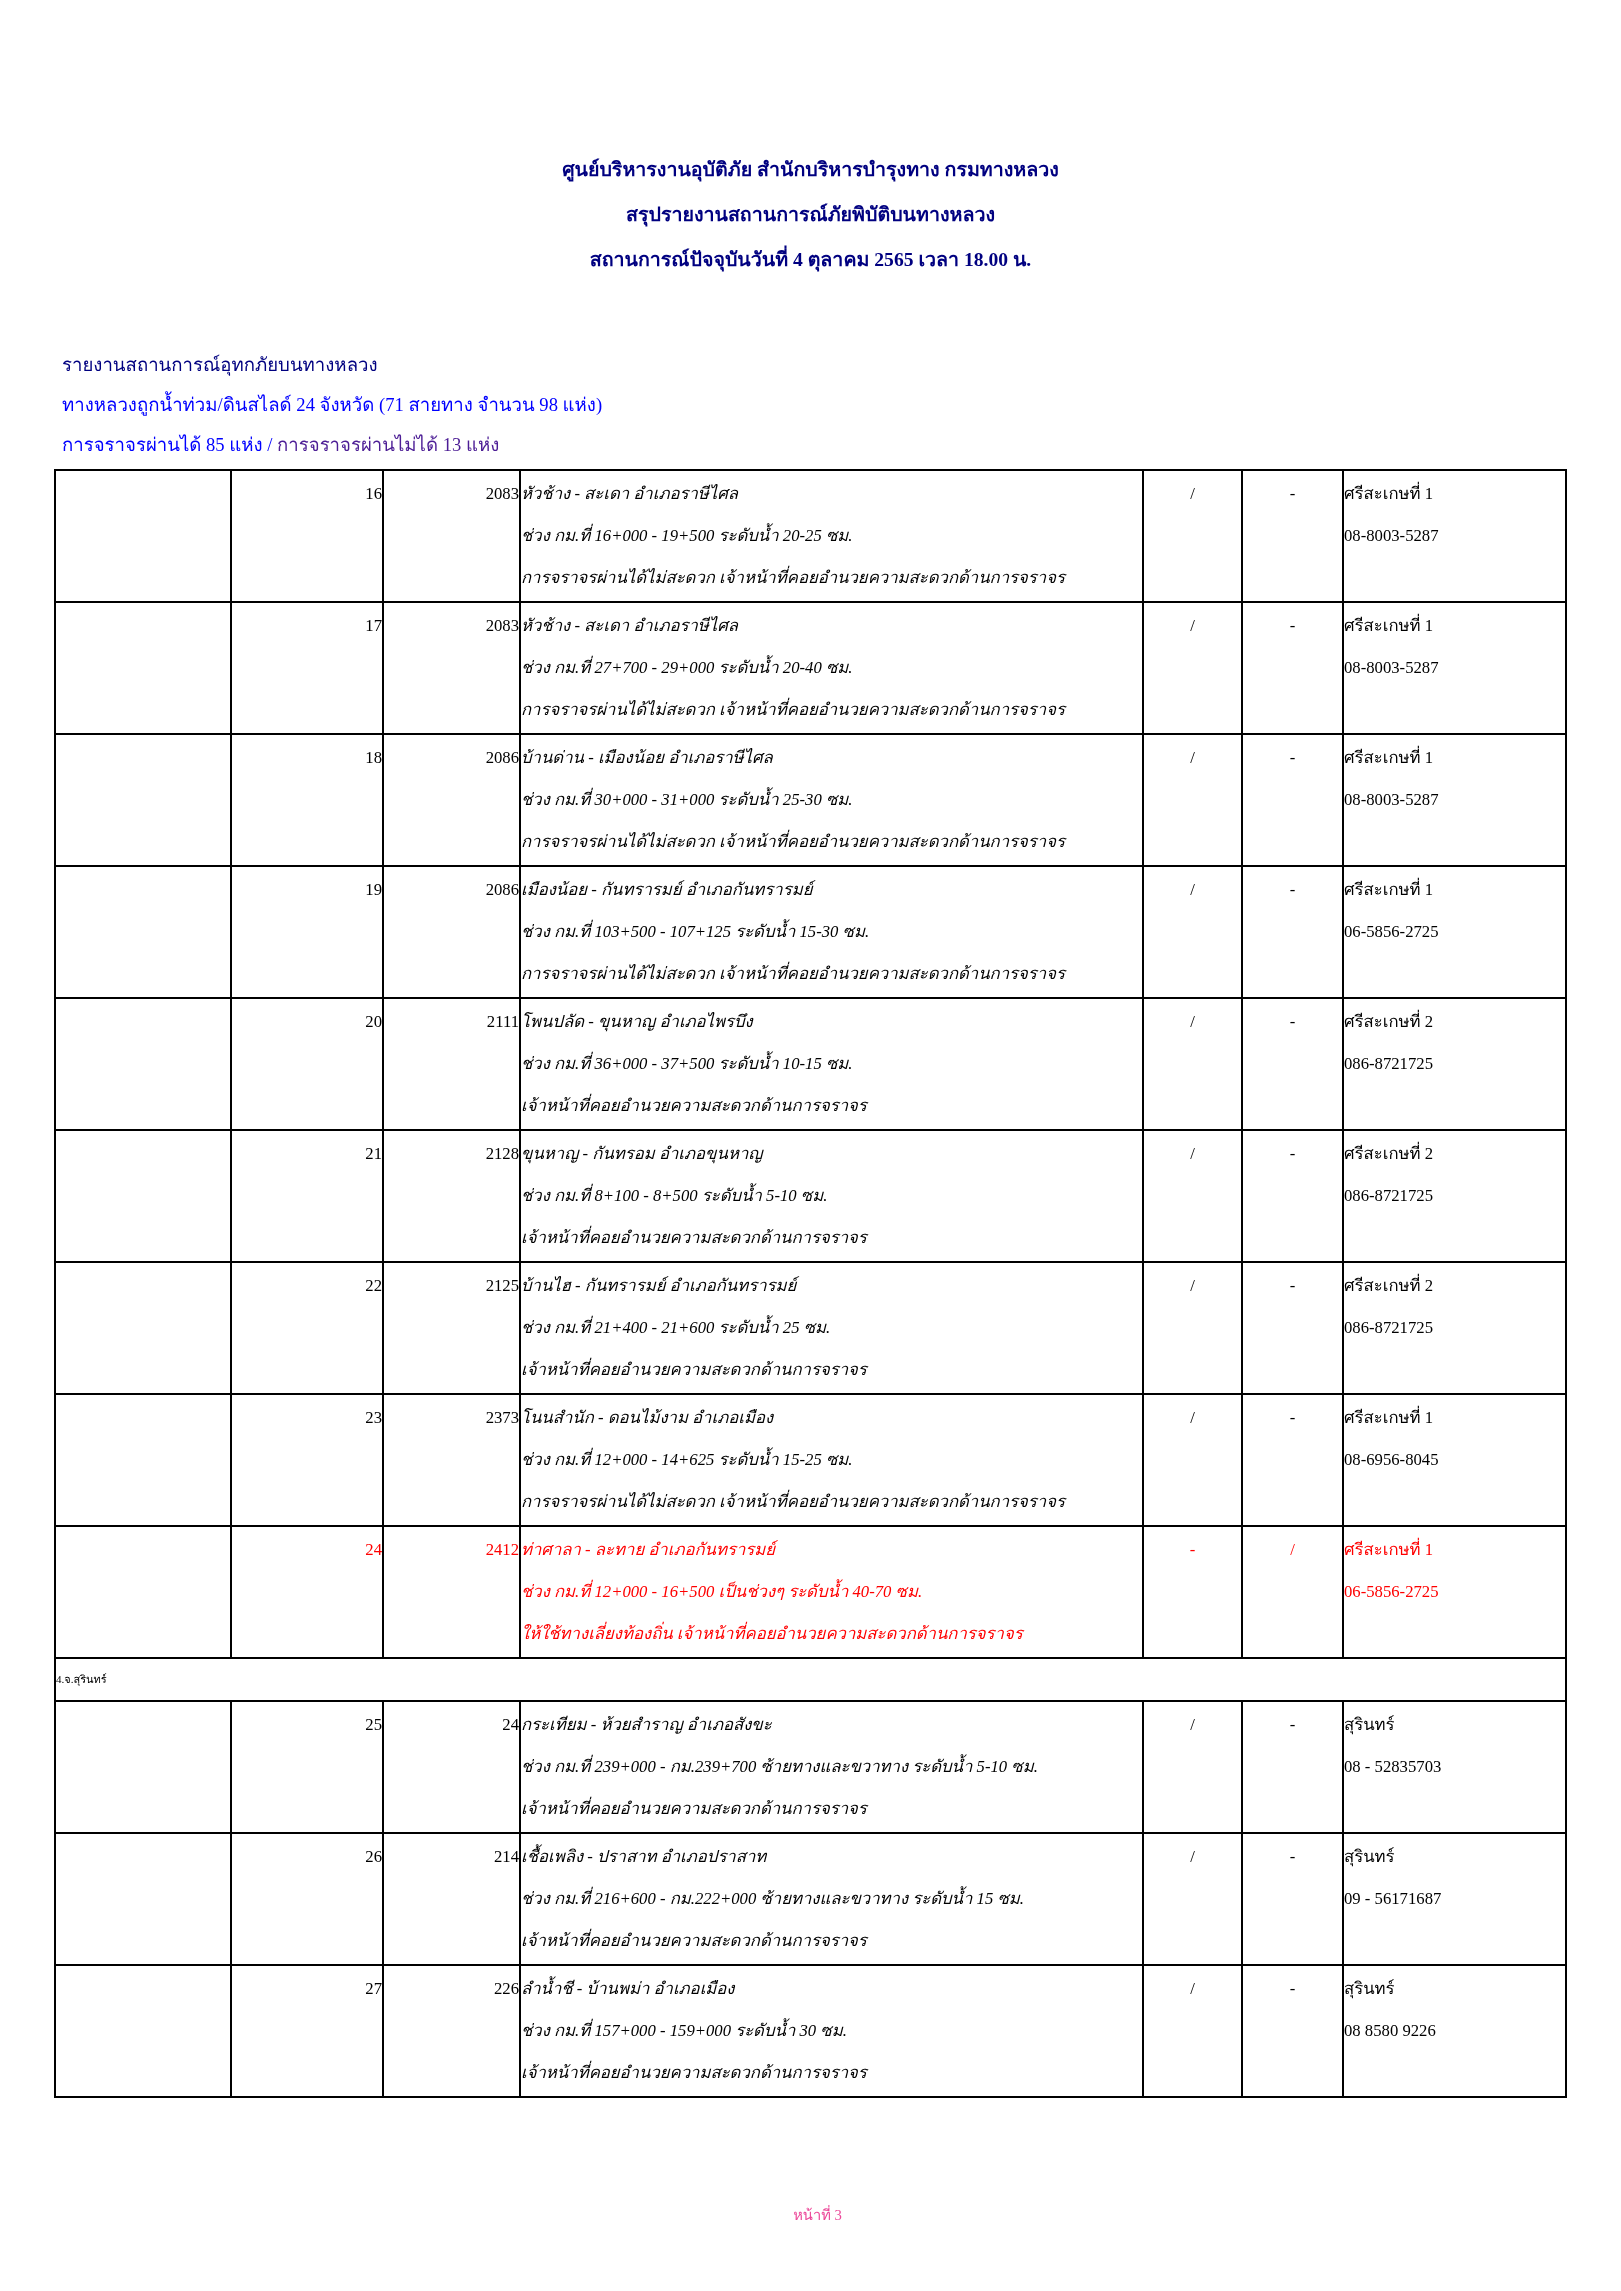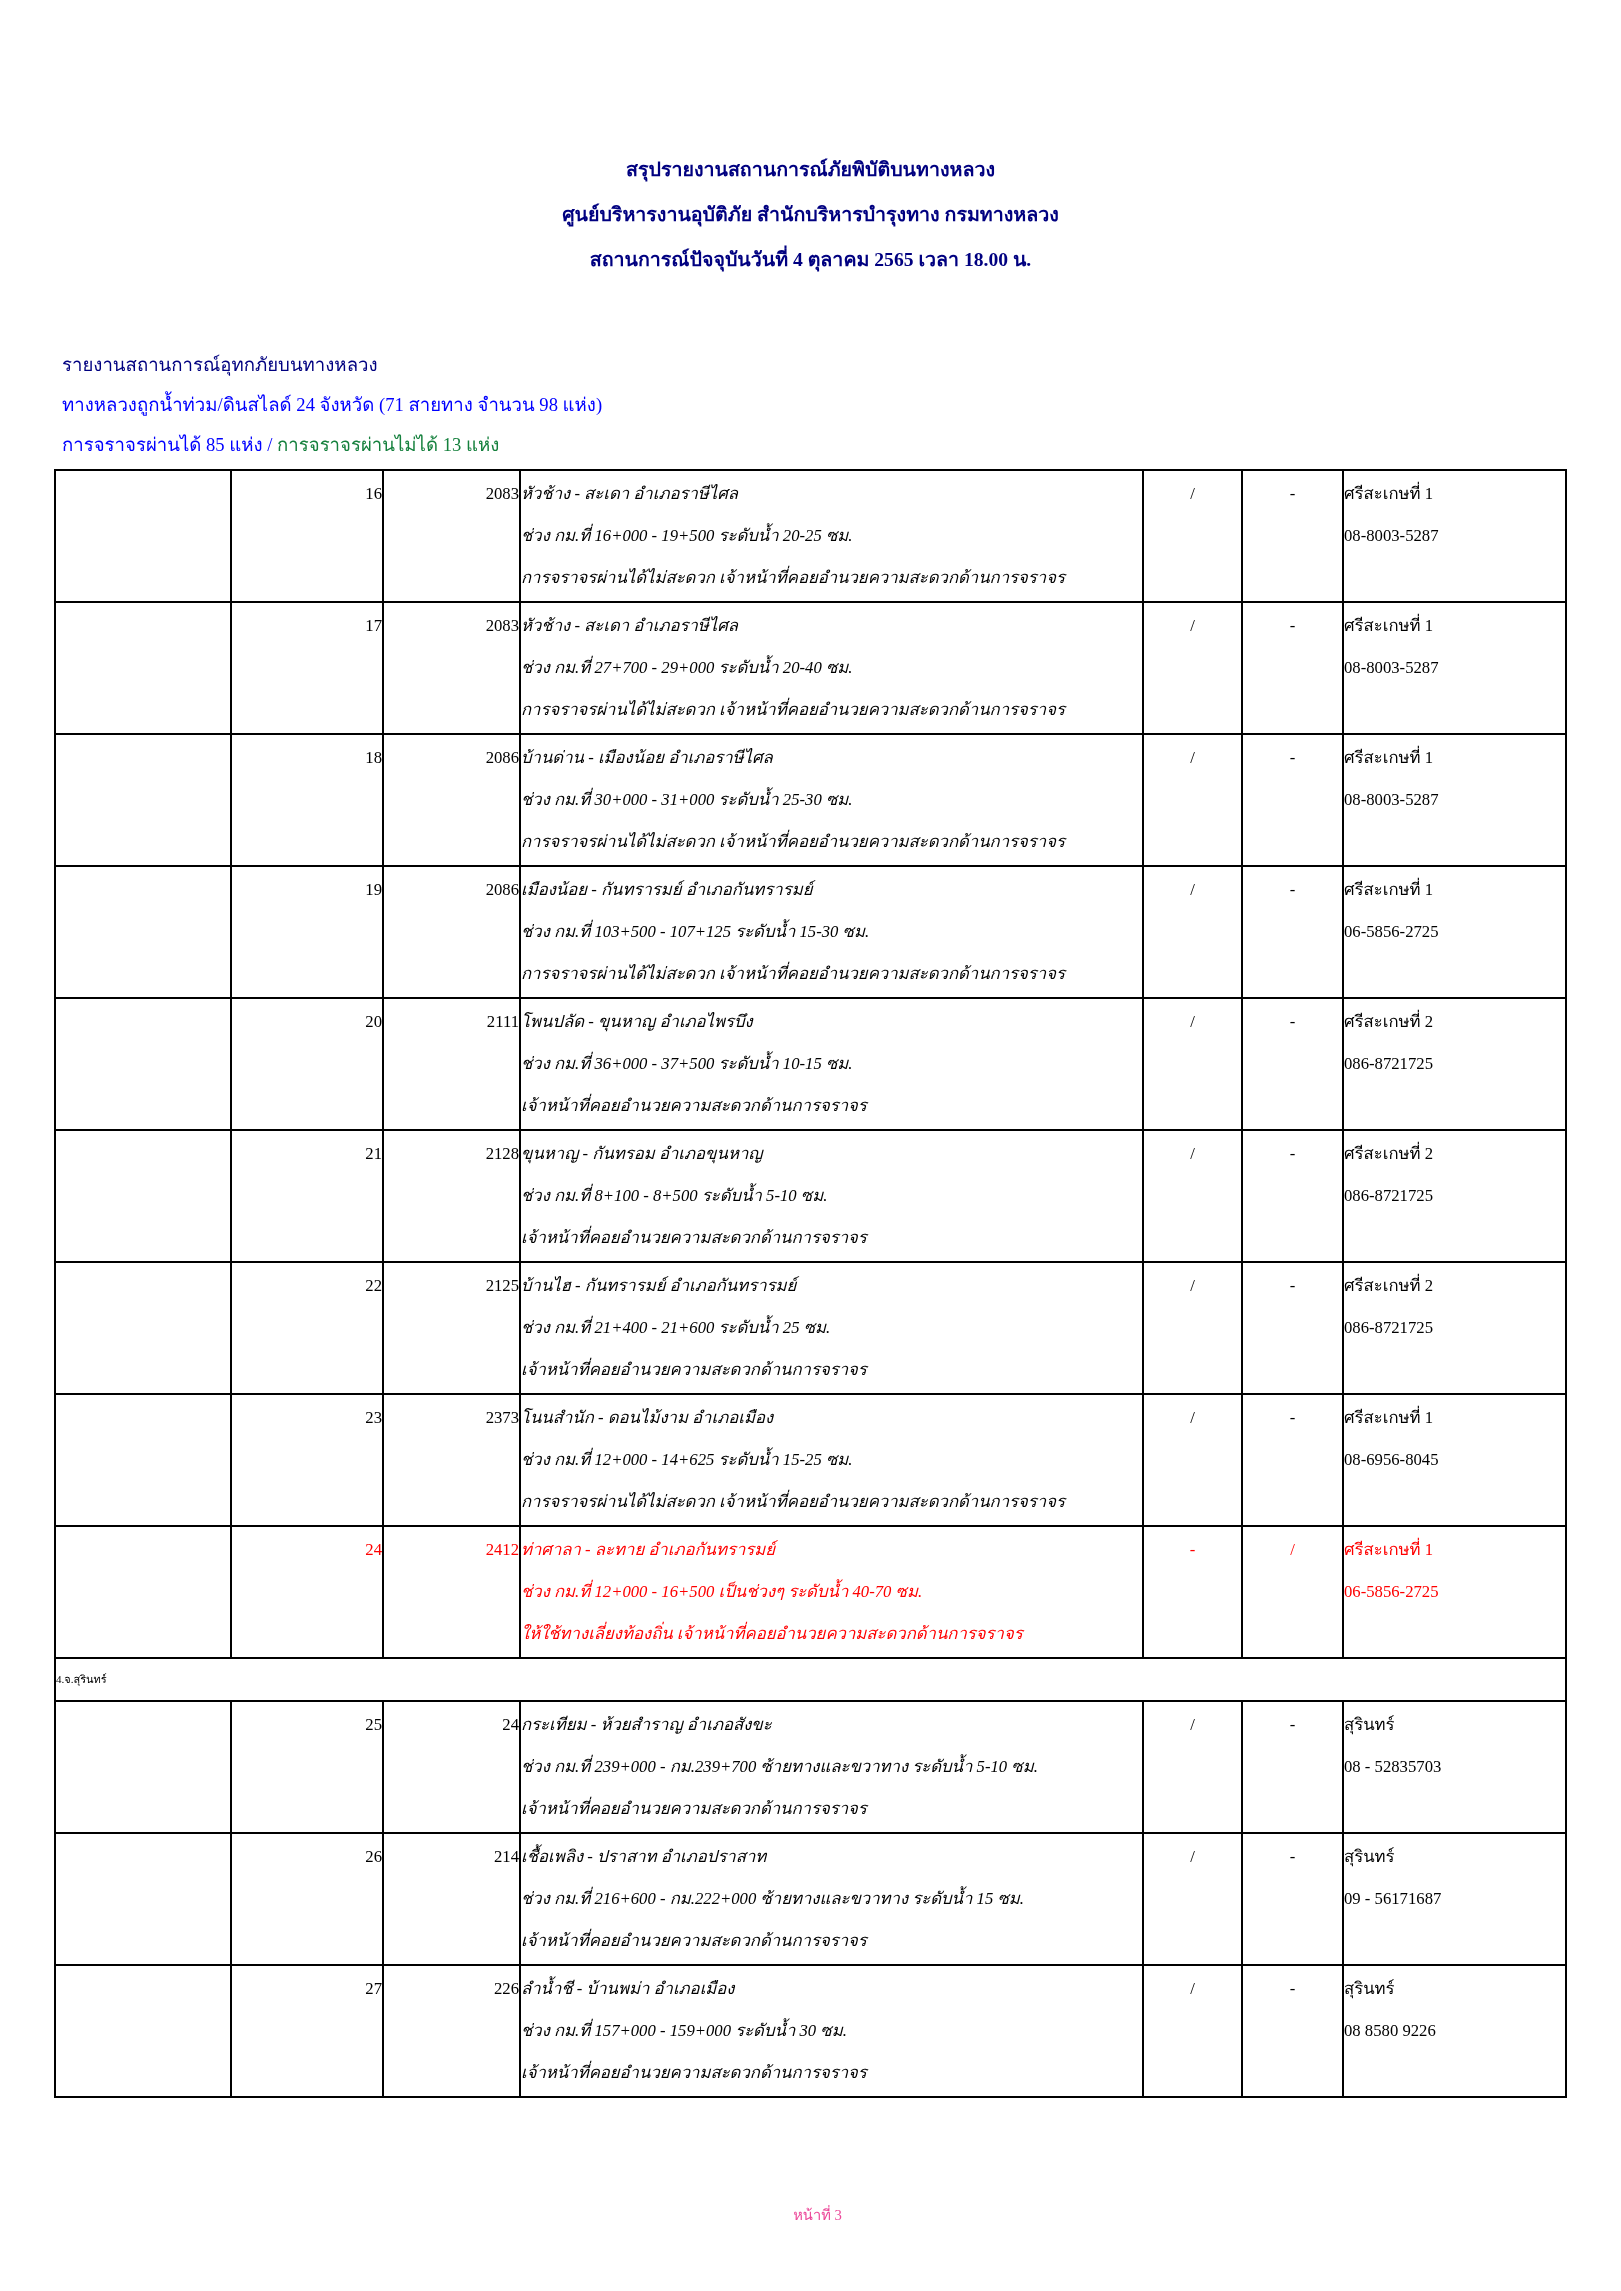--- a/index.html
+++ b/index.html
@@ -18,21 +18,21 @@
   }
   .title-block .tline{height:45px;line-height:45px;}
   
   .sub-block{
     position:absolute;top:345px;left:62px;
     font-weight:normal;font-size:18.6px;
   }
   .sub-block .sline{height:40px;line-height:40px;white-space:nowrap;}
   .navy{color:#000080;}
   .blue{color:#0000ff;}
-  .red{color:#15803d;}
+  .red{color:#4c1d95;}
   
   #report-table{
     position:absolute;left:54px;top:469px;
     border-collapse:collapse;table-layout:fixed;
     font-size:16.7px;
   }
   #report-table td{
     border:2.9px solid #000000;
     vertical-align:top;
     padding:2px 0;
@@ -55,22 +55,22 @@
     position:absolute;top:2203px;left:7px;width:100%;
     text-align:center;font-size:14.7px;color:#ec4899;
   }
 </style>
 </head>
 <body>
 
 <div id="page">
 
   <div class="title-block">
+    <div class="tline">ศูนย์บริหารงานอุบัติภัย สำนักบริหารบำรุงทาง กรมทางหลวง</div>
     <div class="tline">สรุปรายงานสถานการณ์ภัยพิบัติบนทางหลวง</div>
-    <div class="tline">ศูนย์บริหารงานอุบัติภัย สำนักบริหารบำรุงทาง กรมทางหลวง</div>
     <div class="tline">สถานการณ์ปัจจุบันวันที่ 4 ตุลาคม 2565  เวลา 18.00 น.</div>
   </div>
 
   <div class="sub-block">
     <div class="sline navy">รายงานสถานการณ์อุทกภัยบนทางหลวง</div>
     <div class="sline blue">ทางหลวงถูกน้ำท่วม/ดินสไลด์ 24 จังหวัด (71 สายทาง จำนวน 98 แห่ง)</div>
     <div class="sline"><span class="blue">การจราจรผ่านได้ 85 แห่ง</span><span class="blue"> / </span><span class="red">การจราจรผ่านไม่ได้ 13 แห่ง</span></div>
   </div>
 
   <table id="report-table">

